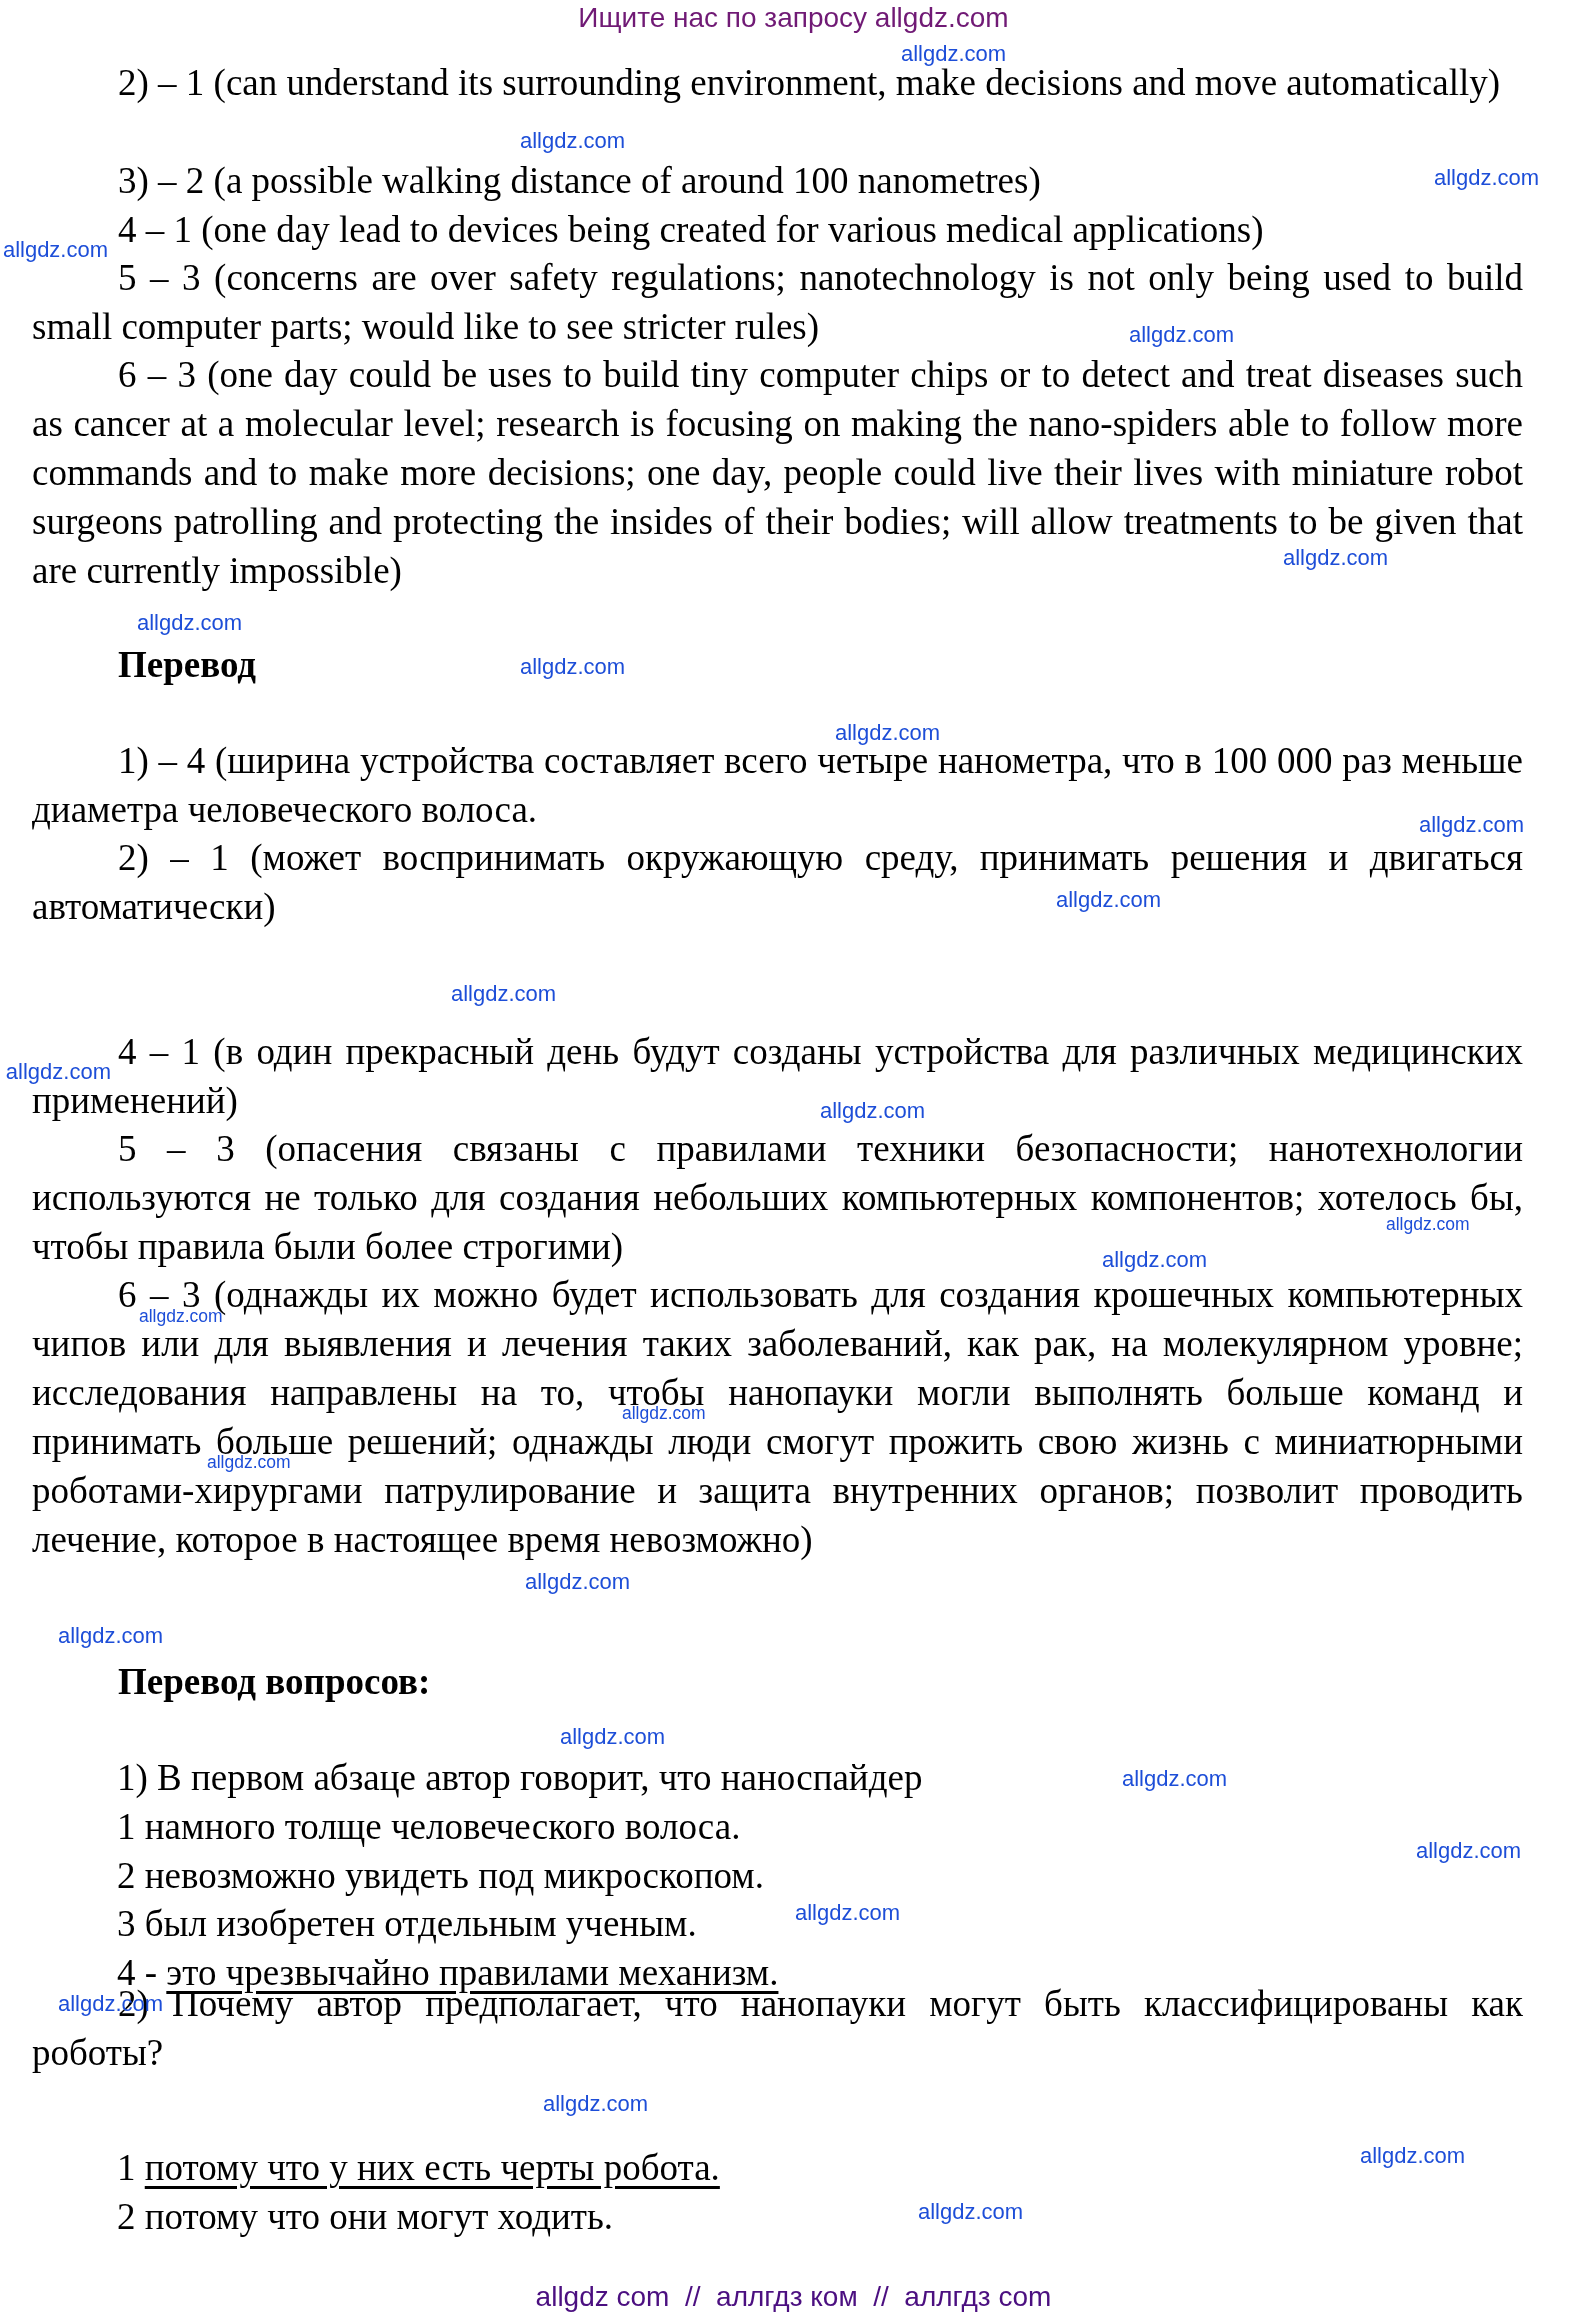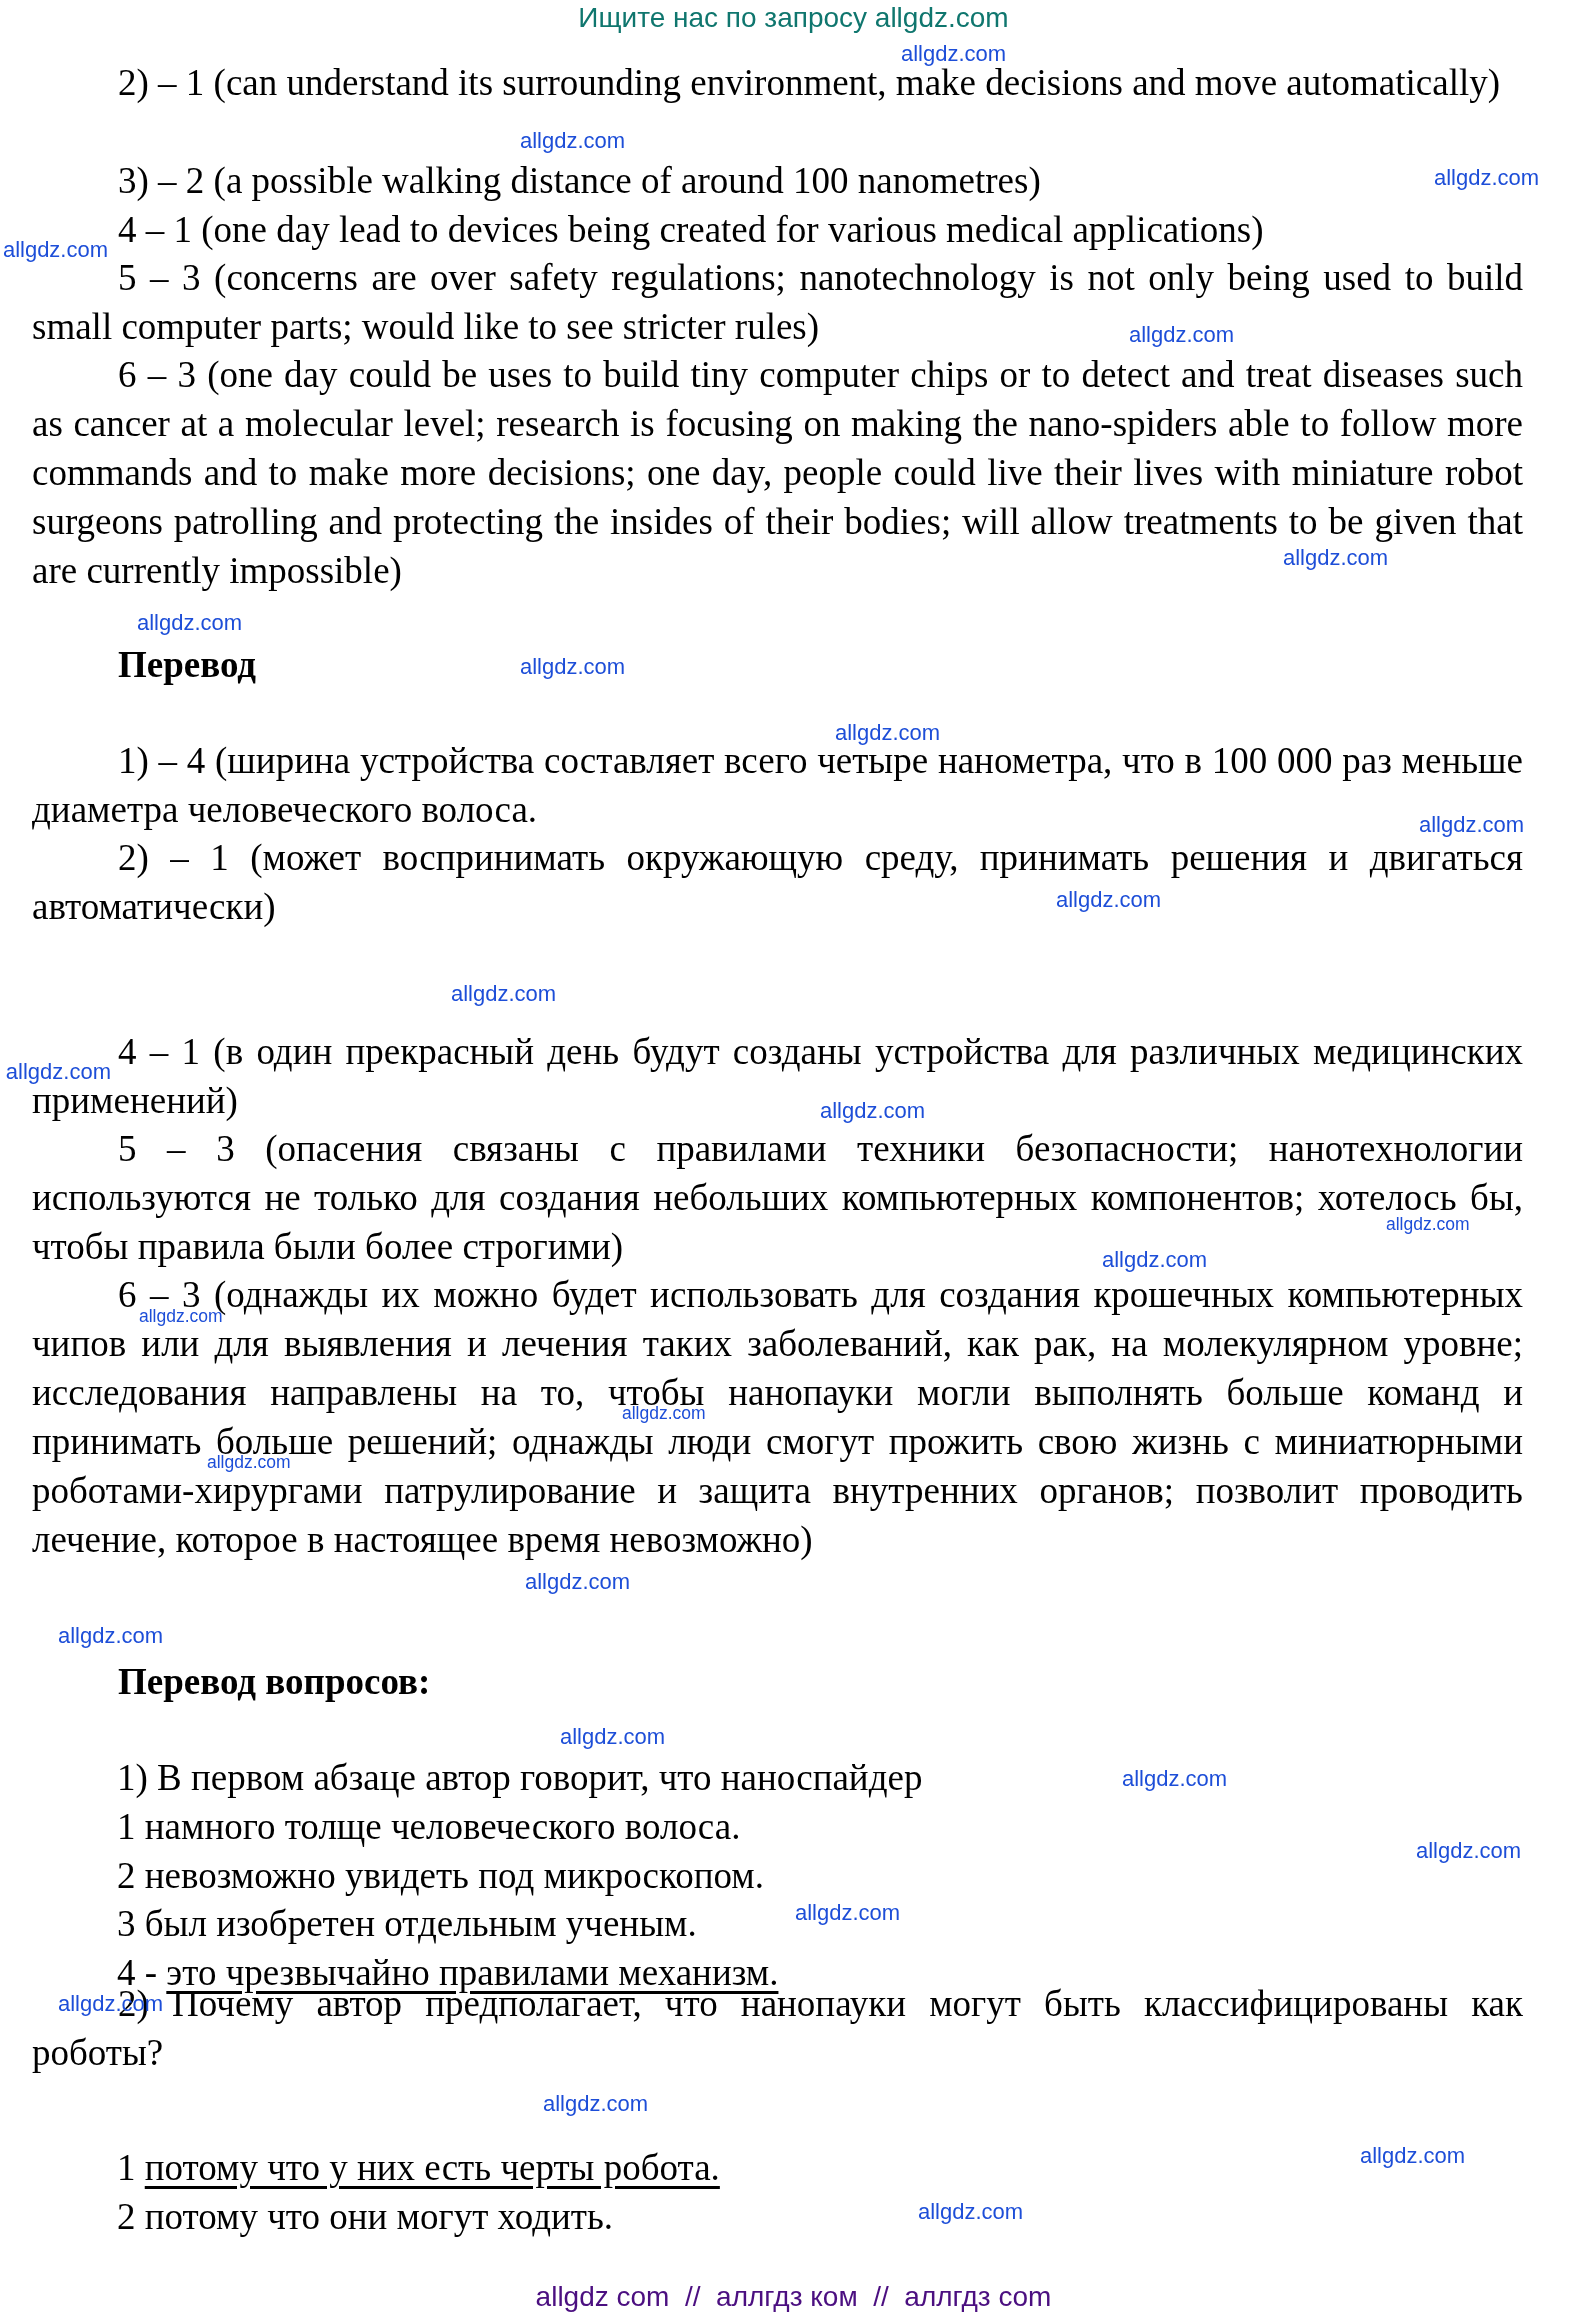--- a/index.html
+++ b/index.html
@@ -1,20 +1,20 @@
 <!DOCTYPE html>
 <html style="font-size:11.7px"><head>
 <meta charset="utf-8">
 <style>
   html, body { margin:0; padding:0; background:#ffffff; }
   body { width:1587px; height:2319px; position:relative; overflow:hidden; }
   .page { position:absolute; left:0; top:0; width:1587px; height:2319px; }
   .header-banner {
     position:absolute; left:0; top:1.5px; width:1587px; text-align:center;
-    font-family:"Liberation Sans", sans-serif; font-size:28px; color:#0f766e;
+    font-family:"Liberation Sans", sans-serif; font-size:28px; color:#701a75;
     line-height:32px;
   }
   .footer-banner {
     position:absolute; left:0; top:2281px; width:1587px; text-align:center;
     font-family:"Liberation Sans", sans-serif; font-size:28px; color:#4b0f80;
     line-height:32px; white-space:pre;
   }
   .wm {
     position:absolute; font-family:"Liberation Sans", sans-serif;
     font-size:22px; color:#1d4ed8; line-height:25px; white-space:nowrap;

